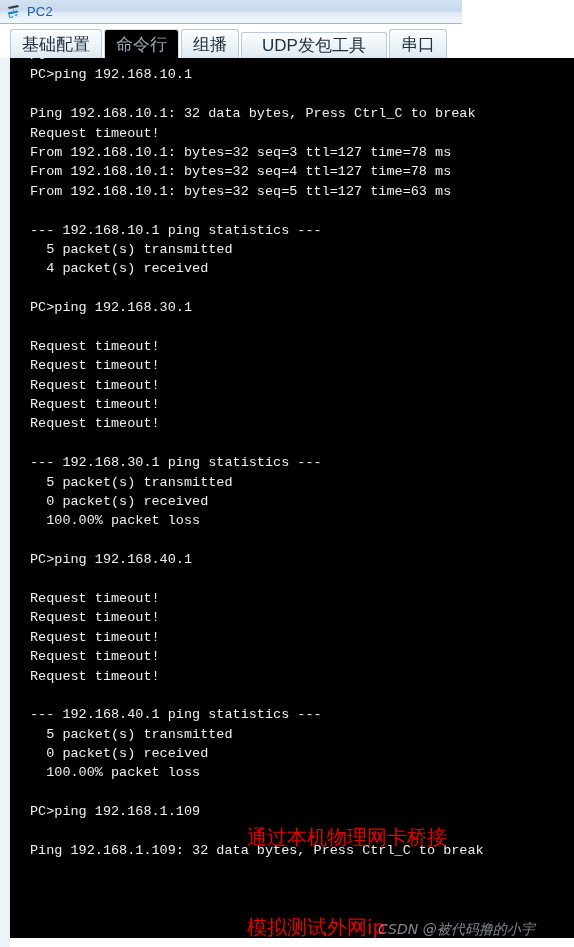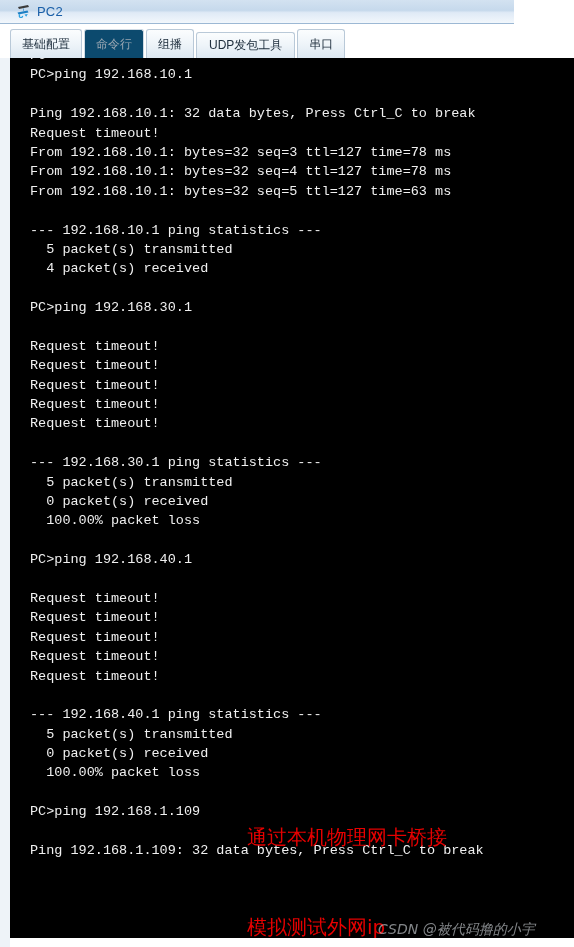--- a/index.html
+++ b/index.html
@@ -20,28 +20,28 @@
     width: 574px;
     height: 947px;
     background: #ffffff;
     overflow: hidden;
   }
 
   
   .titlebar {
     position: absolute;
     left: 0; top: 0;
-    width: 514px;
+    width: 462px;
     height: 24px;
     background: linear-gradient(to bottom, #d3e2f1 0%, #c6d9ec 45%, #dfeaf6 55%, #f2f7fc 100%);
     border-bottom: 1px solid #9cb8d4;
     display: flex;
     align-items: center;
     box-sizing: border-box;
-    padding-left: 15px;
+    padding-left: 5px;
   }
   .win-icon {
     width: 18px;
     height: 18px;
     position: relative;
     flex: 0 0 auto;
     margin-right: 4px;
   }
   .win-icon svg { display:block; }
   .win-title {
@@ -75,34 +75,34 @@
     box-sizing: border-box;
     border: 1px solid #b9c9d8;
     border-bottom: none;
     border-radius: 3px 3px 0 0;
     margin-right: 2px;
     display: flex;
     align-items: center;
     justify-content: center;
     padding: 14px 11px;
     font-family: "Liberation Sans", sans-serif;
-    font-size: 12px;
+    font-size: 17px;
     color: #20303f;
     background: linear-gradient(to bottom, #fbfdfe 0%, #eef4f9 50%, #dde8f2 100%);
     white-space: nowrap;
     cursor: default;
   }
   .tab.active {
-    background: #0c4a6e;
+    background: #000000;
     color: #9aa7b2;
     border-color: #cfdae4;
   }
   .tab.small {
-    font-size: 12px;
-    padding: 0 12px;
+    font-size: 17px;
+    padding: 0 20px;
   }
 
   
   .terminal-frame {
     position: absolute;
     left: 0;
     top: 58px;
     width: 574px;
     height: 880px;
     background: #000000;

